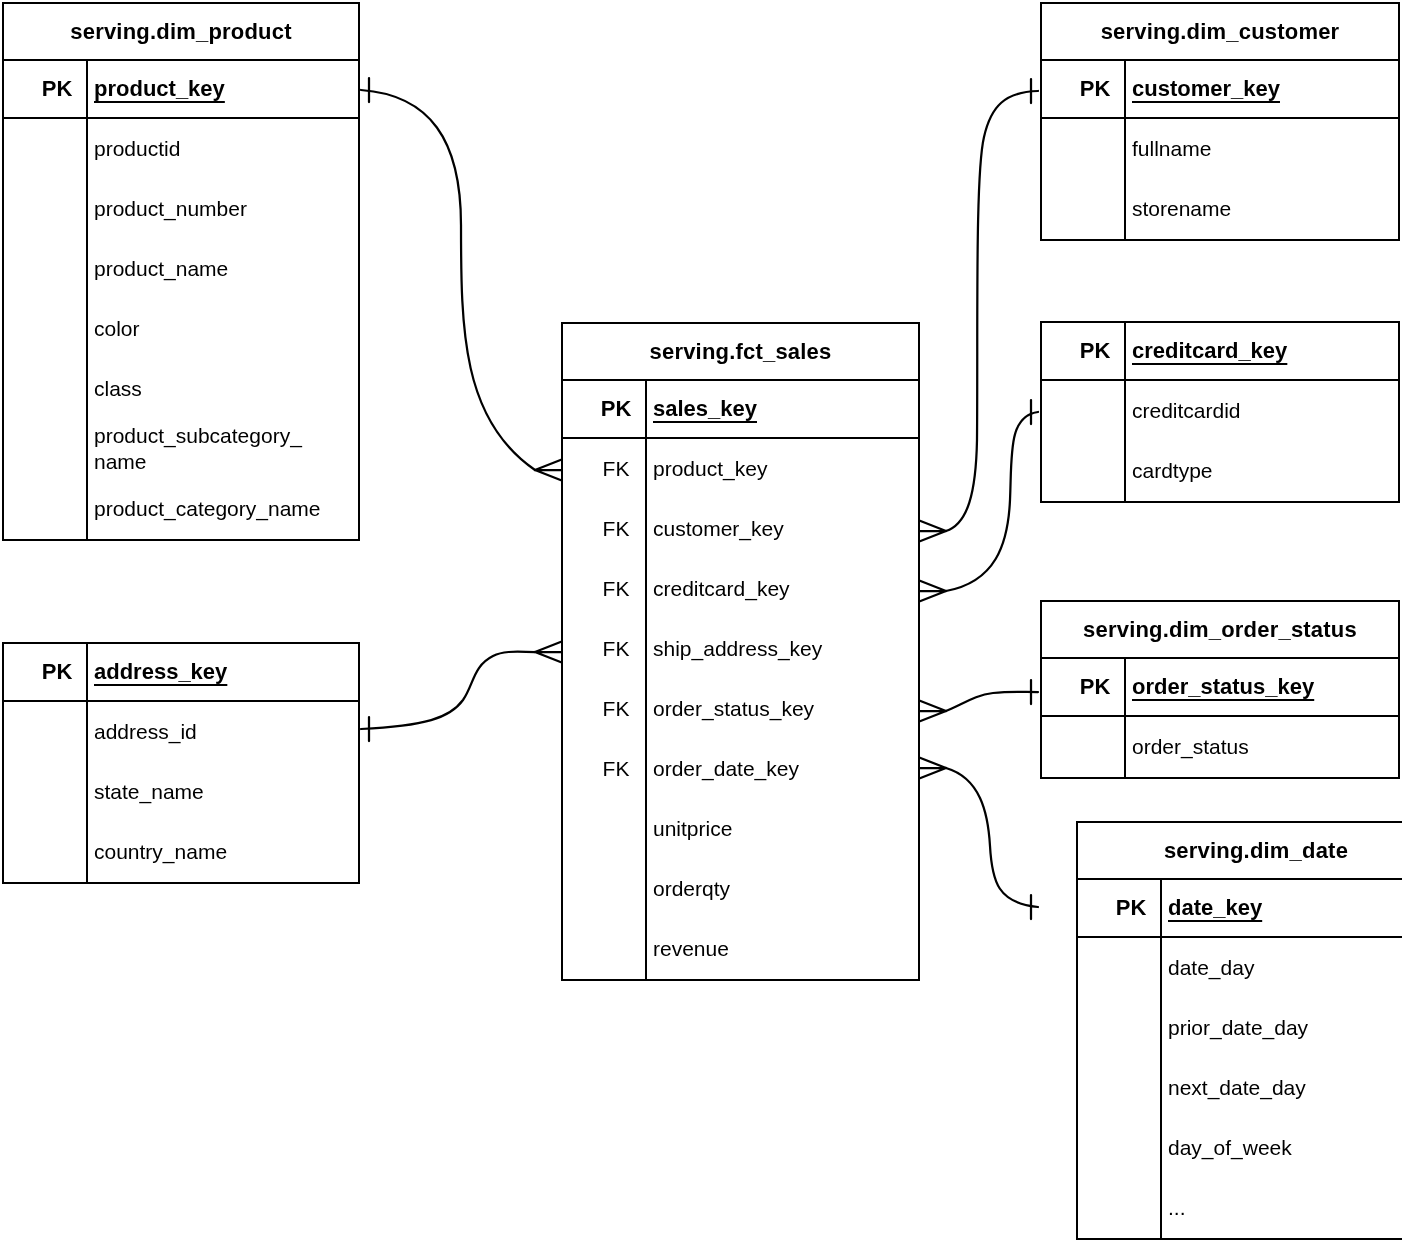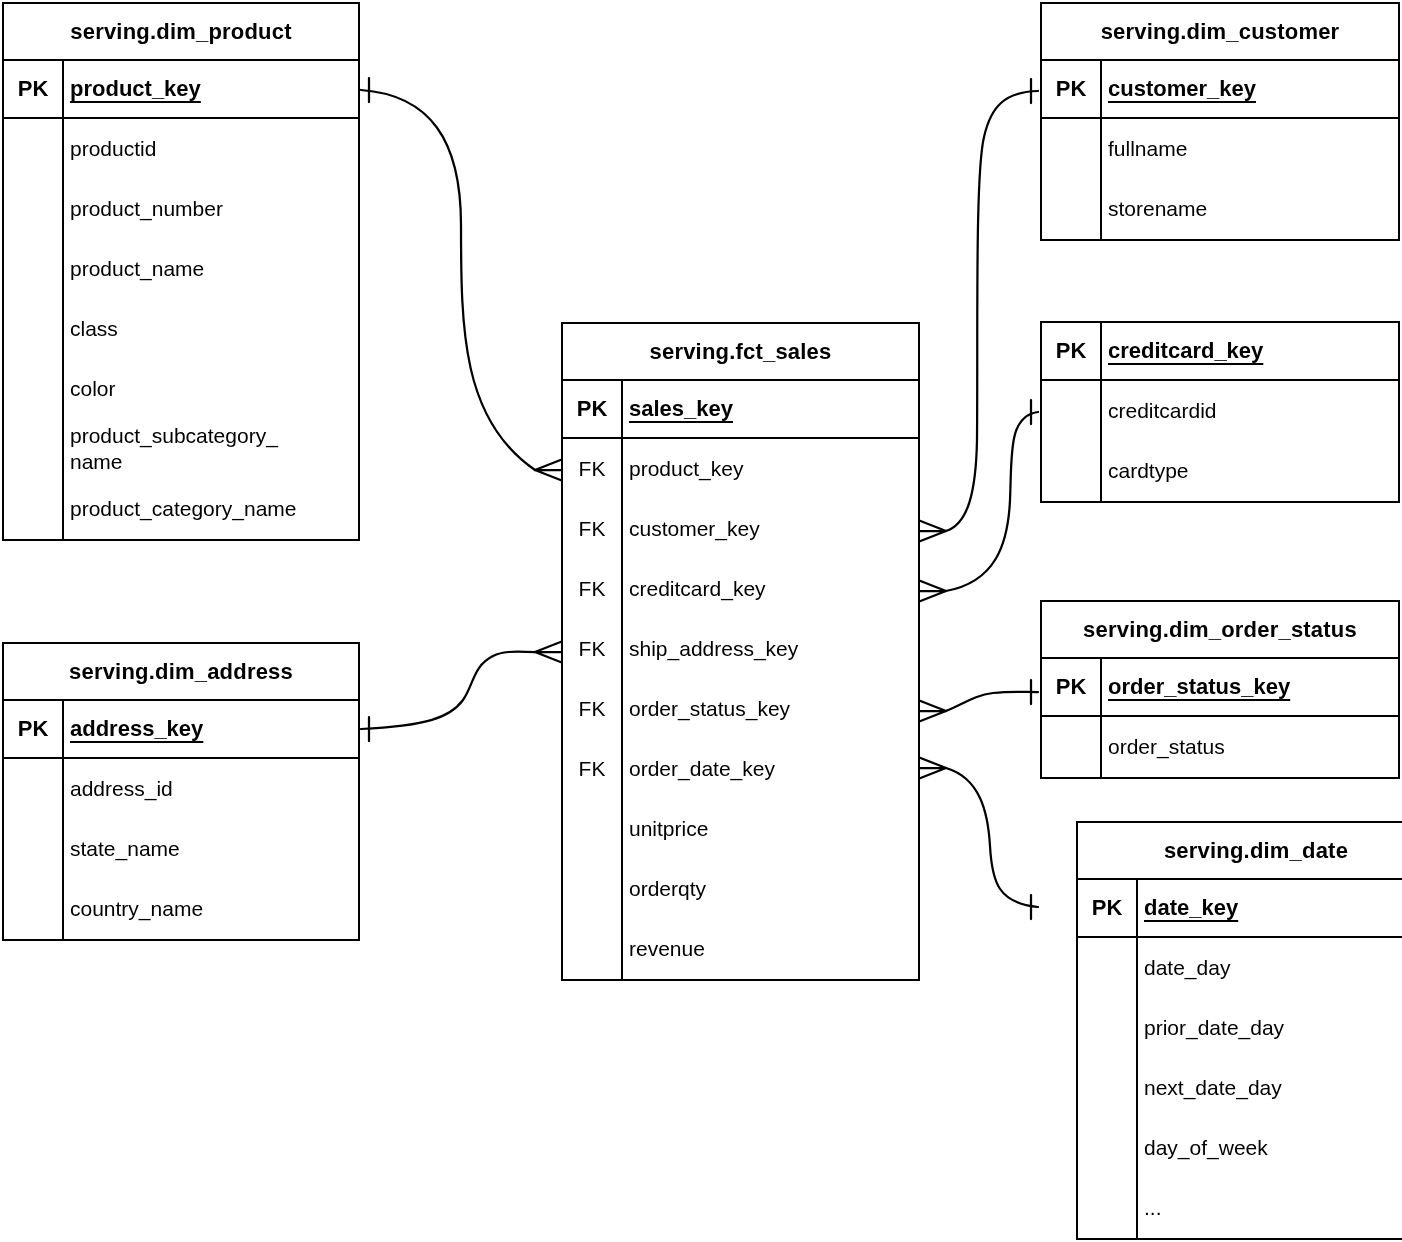--- a/index.html
+++ b/index.html
@@ -12,21 +12,21 @@
     box-sizing:border-box;z-index:2;
   }
   .t-title{
     height:55px;border-bottom:2px solid #000;display:flex;align-items:center;
     justify-content:center;font-weight:bold;font-size:22px;letter-spacing:.2px;
   }
   .t-row{display:flex;min-height:60px;}
   .pk-row{height:56px;min-height:0;border-bottom:2px solid #000;}
   .badge{
     width:58px;flex:0 0 58px;border-right:2px solid #000;display:flex;
-    align-items:center;justify-content:center;font-size:21px;
+    align-items:center;justify-content:center;font-size:21px;padding-left:24px;
   }
   .pk-row .badge{font-weight:bold;font-size:22px;}
   .fname{
     display:flex;align-items:center;padding-left:6px;padding-right:10px;
     font-size:21px;line-height:1.22;white-space:pre-line;
   }
   .pk-row .fname{
     font-weight:bold;font-size:22px;
     text-decoration:underline;text-decoration-thickness:2px;text-underline-offset:5px;
   }
@@ -100,25 +100,25 @@
           <div class="t-row">
     <div class="badge"></div>
     <div class="fname">product_number</div>
   </div>
           <div class="t-row">
     <div class="badge"></div>
     <div class="fname">product_name</div>
   </div>
           <div class="t-row">
     <div class="badge"></div>
+    <div class="fname">color</div>
+  </div>
+          <div class="t-row">
+    <div class="badge"></div>
     <div class="fname">class</div>
-  </div>
-          <div class="t-row">
-    <div class="badge"></div>
-    <div class="fname">color</div>
   </div>
           <div class="t-row">
     <div class="badge"></div>
     <div class="fname">product_subcategory_
 name</div>
   </div>
           <div class="t-row">
     <div class="badge"></div>
     <div class="fname">product_category_name</div>
   </div>
@@ -238,21 +238,20 @@
     <div class="badge"></div>
     <div class="fname">day_of_week</div>
   </div>
           <div class="t-row">
     <div class="badge"></div>
     <div class="fname">...</div>
   </div>
         </div>
   </div>
       <div class="table" id="t-dim_address" style="background: rgb(255, 255, 255);">
-    <div class="t-title">serving.dim_address</div>
     <div class="t-row pk-row">
       <div class="badge">PK</div>
       <div class="fname">address_key</div>
     </div>
     <div class="t-body">
           <div class="t-row">
     <div class="badge"></div>
     <div class="fname">address_id</div>
   </div>
           <div class="t-row">

